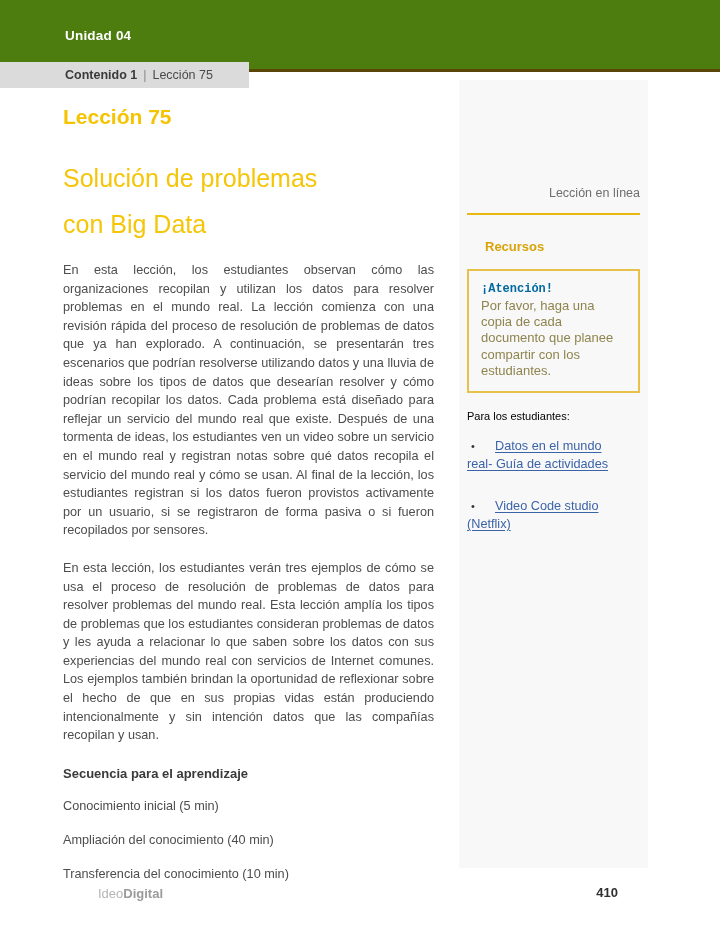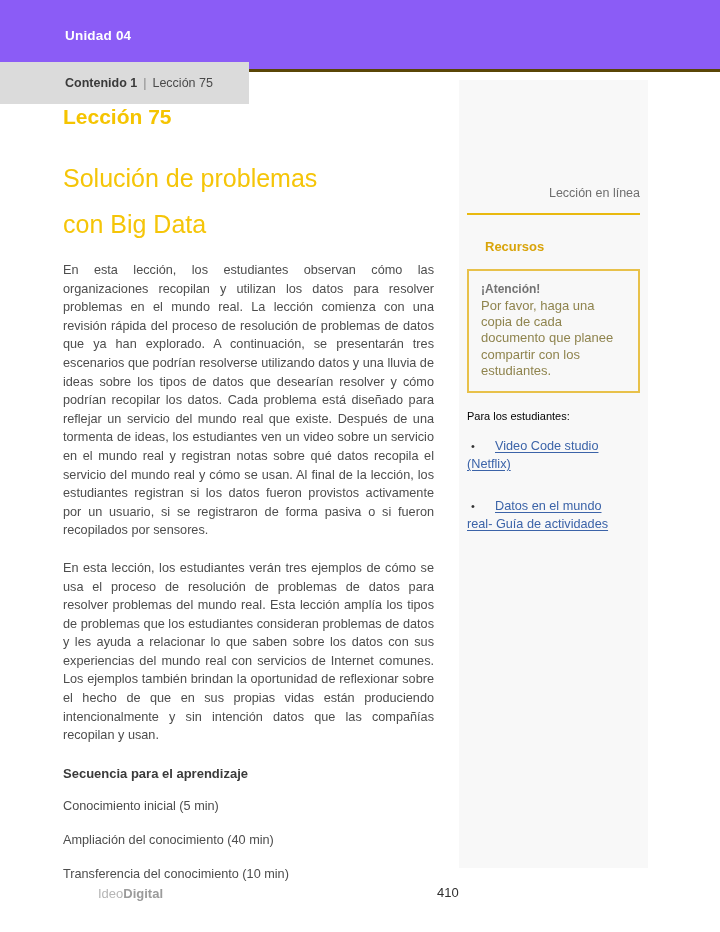--- a/index.html
+++ b/index.html
@@ -9,33 +9,33 @@
     width: 720px; height: 932px;
     background: #ffffff;
     font-family: "Liberation Sans", sans-serif;
     overflow: hidden;
   }
 
   
   .top-bar {
     position: absolute; top: 0; left: 0;
     width: 720px; height: 72px;
-    background: #8b5cf6;
+    background: #4d7c0f;
     border-bottom: 3px solid #5a4607;
   }
   .unit-label {
     position: absolute; left: 65px; top: 28px;
     color: #ffffff; font-size: 13.5px; font-weight: bold;
     letter-spacing: .2px;
   }
 
   
   .breadcrumb {
     position: absolute; top: 62px; left: 0;
-    width: 249px; height: 42px;
+    width: 249px; height: 26px;
     background: #dbdbdb;
     display: flex; align-items: center;
     padding-left: 65px;
     font-size: 12.5px; color: #4a4a4a;
   }
   .breadcrumb .crumb-bold { font-weight: bold; color: #3a3a3a; }
   .breadcrumb .crumb-sep { margin: 0 6px; color: #8a8a8a; }
 
   
   .main-col {
@@ -92,21 +92,21 @@
   .resources-heading {
     margin-top: 24px;
     color: #d9a40a; font-size: 13px; font-weight: bold; padding-left: 18px;
   }
   .attention-box {
     margin-top: 15px;
     border: 2px solid #e8c14a;
     padding: 11px 10px 12px 12px;
   }
   .attention-title {
-    color: #737373; font-size: 12px; font-weight: bold;
+    color: #0369a1; font-size: 12px; font-weight: bold; font-family: Liberation Mono, monospace;
   }
   .attention-body {
     margin-top: 2px;
     color: #8f844e; font-size: 13px; line-height: 16.2px;
   }
   .students-label {
     margin-top: 17px;
     color: #000000; font-size: 11px;
   }
   .link-item {
@@ -127,23 +127,23 @@
   .link-item + .link-item { margin-top: 24px; }
 
   
   .footer-brand {
     position: absolute; left: 62px; top: 886px;
     font-size: 13px; color: #b5b5b5; margin-left: 36px;
   }
   .footer-brand .brand-bold { color: #9b9b9b; font-weight: bold; }
   .page-number {
     position: absolute; top: 885px; left: 437px;
-    width: 189px; text-align: left;
+    width: 189px; text-align: right;
     padding-right: 8px;
-    font-size: 13px; font-weight: normal; color: #2f2f2f;
+    font-size: 13px; font-weight: bold; color: #2f2f2f;
   }
 </style>
 </head>
 <body>
 
 <div class="top-bar">
   <div class="unit-label">Unidad 04</div>
 </div>
 
 <div class="breadcrumb">
@@ -171,24 +171,24 @@
   <hr class="sidebar-divider">
   <div class="resources-heading">Recursos</div>
 
   <div class="attention-box">
     <div class="attention-title">¡Atención!</div>
     <div class="attention-body">Por favor, haga una copia de cada documento que planee compartir con los estudiantes.</div>
   </div>
 
   <div class="students-label">Para los estudiantes:</div>
 
+  <div class="link-item wrap-narrow">
+    <span class="bullet">•</span><a href="#">Datos en el mundo real- Guía de actividades</a>
+  </div>
   <div class="link-item">
     <span class="bullet">•</span><a href="#">Video Code studio (Netflix)</a>
-  </div>
-  <div class="link-item wrap-narrow">
-    <span class="bullet">•</span><a href="#">Datos en el mundo real- Guía de actividades</a>
   </div>
 </div>
 
 <div class="footer-brand">
   <span>Ideo</span><span class="brand-bold">Digital</span>
 </div>
 <div class="page-number">410</div>
 
 </body></html>

